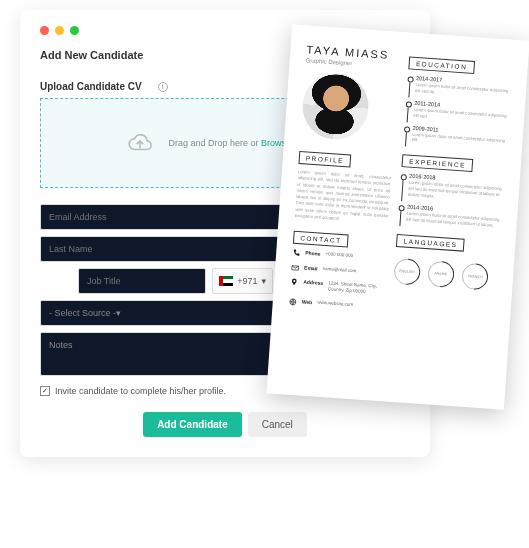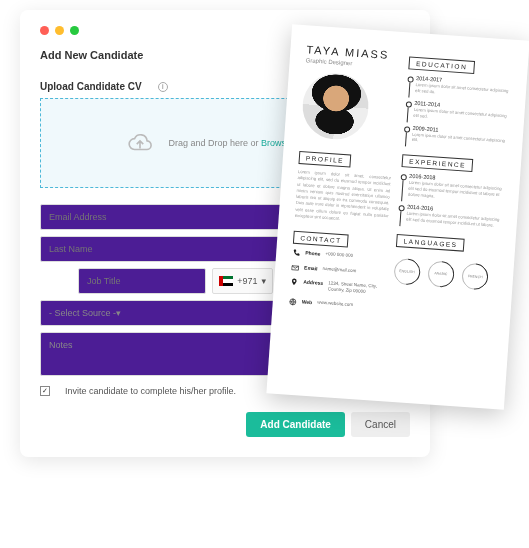--- a/index.html
+++ b/index.html
@@ -11,33 +11,33 @@
 .dot.red { background: #ff5f56; }
 .dot.yellow { background: #ffbd2e; }
 .dot.green { background: #27c93f; }
 .title { font-size: 11px; font-weight: 600; color: #333; margin-bottom: 20px; }
 .label { font-size: 10px; font-weight: 600; color: #333; margin-bottom: 6px; display: flex; align-items: center; gap: 16px; }
 .info-icon { width: 10px; height: 10px; border: 1px solid #aaa; border-radius: 50%; display: inline-flex; align-items: center; justify-content: center; font-size: 7px; color: #aaa; }
 .dropzone { border: 1px dashed #4db8d8; background: #f0f9fc; height: 90px; display: flex; align-items: center; justify-content: center; gap: 12px; margin-bottom: 16px; }
 .cloud { width: 32px; height: 26px; color: #bbb; }
 .dz-text { font-size: 9px; color: #888; }
 .dz-text .link { color: #1aab9b; }
-.field { width: 100%; border: 1px solid #ddd; background: #4c1d95; font-size: 9px; color: #888; padding: 7px 8px; margin-bottom: 6px; border-radius: 2px; }
+.field { width: 100%; border: 1px solid #ddd; background: #0f172a; font-size: 9px; color: #888; padding: 7px 8px; margin-bottom: 6px; border-radius: 2px; }
 .row { display: flex; gap: 6px; }
 .row .field { flex: 1; }
 .phone-row { display: flex; gap: 6px; margin-bottom: 6px; padding-left: 38px; }
 .phone-row .field.jt { flex: 1.2; margin-bottom: 0; }
 .cc { display: flex; align-items: center; gap: 4px; border: 1px solid #ddd; background: #fafafa; padding: 6px 6px; font-size: 9px; color: #555; border-radius: 2px; }
 .flag { width: 14px; height: 10px; display: inline-block; background: linear-gradient(to bottom, #00732f 33%, #fff 33% 66%, #000 66%); border-left: 4px solid #c00; }
 .num { flex: 0.8; border: 1px solid #ddd; background: #fafafa; padding: 6px; font-size: 9px; color: #888; border-radius: 2px; }
 .select { display: flex; justify-content: flex-start; align-items: center; }
 .textarea { height: 44px; }
-.chk-row { display: flex; align-items: center; gap: 15px; font-size: 9px; color: #555; margin: 10px 0 16px; }
+.chk-row { display: flex; align-items: center; gap: 5px; font-size: 9px; color: #555; margin: 10px 0 16px; }
 .chk { width: 10px; height: 10px; border: 1px solid #888; display: inline-flex; align-items: center; justify-content: center; font-size: 7px; color: #333; }
-.btns { display: flex; justify-content: flex-end; gap: 6px; }
+.btns { display: flex; justify-content: center; gap: 6px; }
 .btn { padding: 7px 14px; font-size: 10px; border: none; border-radius: 3px; cursor: pointer; }
 .btn.primary { background: #1bbc9b; color: #fff; font-weight: 600; }
 .btn.secondary { background: #eee; color: #555; }
 
 .resume { position: absolute; right: 12px; top: 32px; width: 238px; height: 370px; background: #fff; box-shadow: 0 6px 24px rgba(0,0,0,0.22); transform: rotate(4deg); padding: 18px 16px; z-index: 2; font-size: 6px; color: #666; }
 .r-top { display: flex; gap: 10px; }
 .r-left { flex: 1; }
 .r-right { flex: 1.1; }
 .r-name { font-size: 11px; letter-spacing: 2px; font-weight: 400; color: #222; margin-bottom: 2px; }
 .r-sub { font-size: 6px; color: #888; margin-bottom: 8px; }

